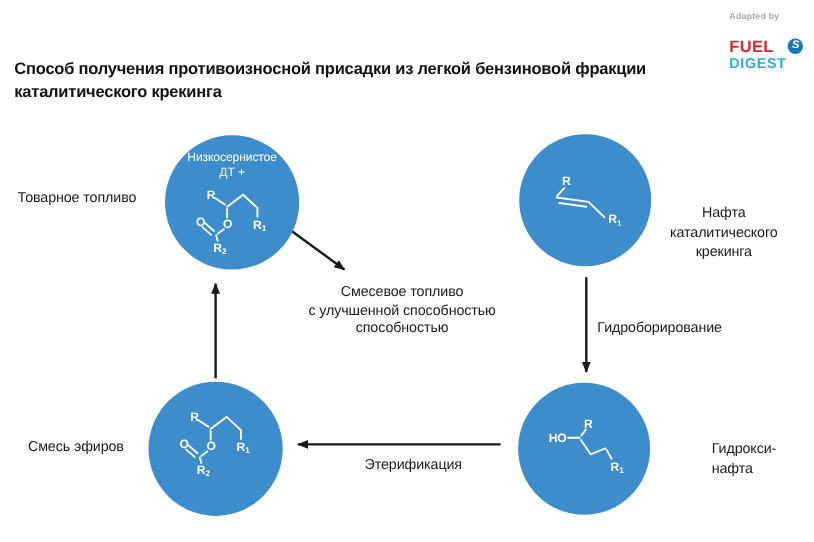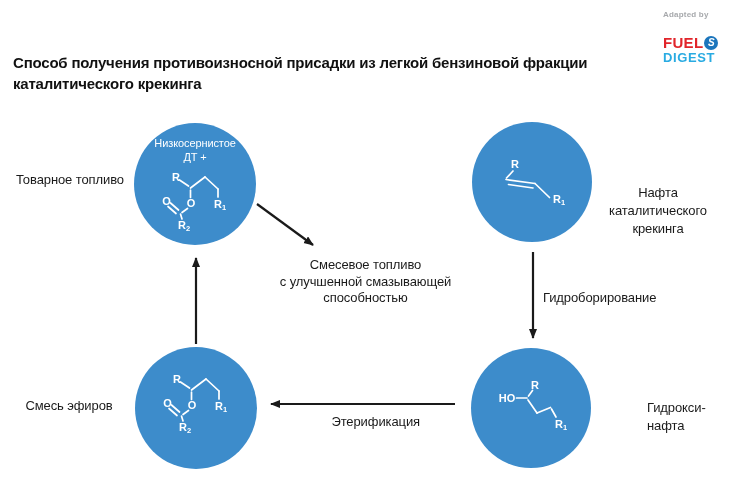--- a/index.html
+++ b/index.html
@@ -8,21 +8,21 @@
     font-family:"Liberation Sans",sans-serif;color:#1a1a1a;
   }
   
   .title{
     position:absolute;left:13px;top:52px;width:640px;
     font-size:15px;font-weight:700;line-height:21px;letter-spacing:-0.2px;color:#111;
   }
   
   .logo{position:absolute;left:663px;top:11px;width:70px;text-align:left;line-height:1;}
   .logo .adapted{font-size:8px;font-weight:700;color:#a7a9ac;letter-spacing:0.2px;padding-right:3px;margin-bottom:16px;}
-  .logo .fuelrow{display:flex;align-items:center;margin-bottom:1px;}
+  .logo .fuelrow{display:flex;margin-bottom:1px;gap:12px;}
   .logo .fuel{font-size:15px;font-weight:700;color:#e1252b;letter-spacing:0.3px;}
   .logo .scircle{
     width:14px;height:14px;border-radius:50%;background:#1b75bc;color:#fff;
     font-size:10px;font-weight:700;font-style:italic;display:flex;align-items:center;justify-content:center;
     margin-left:1px;
   }
   .logo .digest{font-size:13px;font-weight:700;color:#29abe2;letter-spacing:0.6px;}
   
   .node{position:absolute;border-radius:50%;background:#3d8ccb;}
   .node svg{position:absolute;}
@@ -65,21 +65,21 @@
       <marker id="ah" markerWidth="11" markerHeight="9" refX="9" refY="4" orient="auto" markerUnits="userSpaceOnUse">
         <path d="M0,0 L10,4 L0,8 Z" fill="#1a1a1a"></path>
       </marker>
     </defs>
     <line x1="196" y1="344" x2="196" y2="258" stroke="#1a1a1a" stroke-width="2.2" marker-end="url(#ah)"></line>
     <line x1="257" y1="204" x2="313" y2="245" stroke="#1a1a1a" stroke-width="2.2" marker-end="url(#ah)"></line>
     <line x1="533" y1="252" x2="533" y2="338" stroke="#1a1a1a" stroke-width="2.2" marker-end="url(#ah)"></line>
     <line x1="455" y1="404" x2="271" y2="404" stroke="#1a1a1a" stroke-width="2.2" marker-end="url(#ah)"></line>
   </svg>
 
-  <div class="node" style="left:134px;top:123px;width:122px;height:122px;text-decoration:underline;">
+  <div class="node" style="left:150px;top:123px;width:122px;height:122px;text-decoration:underline;">
     <div class="inner-caption">
       <div>Низкосернистое</div>
       <div>ДТ +</div>
     </div>
     <svg width="72" height="62" viewBox="0 0 72 62" style="left:25px;top:46px;">
       <line class="chem-line" x1="20.5" y1="11" x2="29.5" y2="17"></line>
       <line class="chem-line" x1="31.5" y1="19" x2="46" y2="8"></line>
       <line class="chem-line" x1="46" y1="8" x2="59" y2="20"></line>
       <line class="chem-line" x1="59" y1="20" x2="59" y2="28"></line>
       <line class="chem-line" x1="31.5" y1="21" x2="31.5" y2="28.5"></line>
@@ -149,17 +149,17 @@
   <div class="lbl" style="left:600px;top:399px;margin-left:47px;">Гидрокси-нафта</div>
 
   <div class="lbl right-align" style="left:10px;top:397px;width:118px;">Смесь эфиров</div>
 
   <div class="lbl" style="left:543px;top:289px;">Гидроборирование</div>
 
   <div class="lbl center" style="left:300px;top:413px;width:120px;text-align:right;">Этерификация</div>
 
   <div class="lbl center" style="left:263px;top:257px;width:205px;line-height:16.5px;">
     <div>Смесевое топливо</div>
-    <div>с улучшенной смазывающей</div>
+    <div>с улучшенной способностью</div>
     <div>способностью</div>
   </div>
 
 </div>
 
 </body></html>

